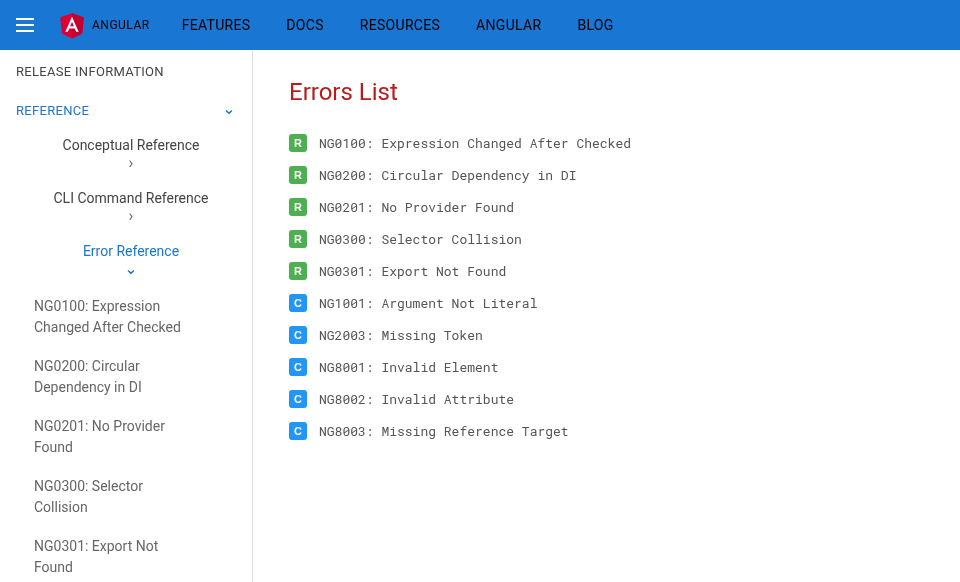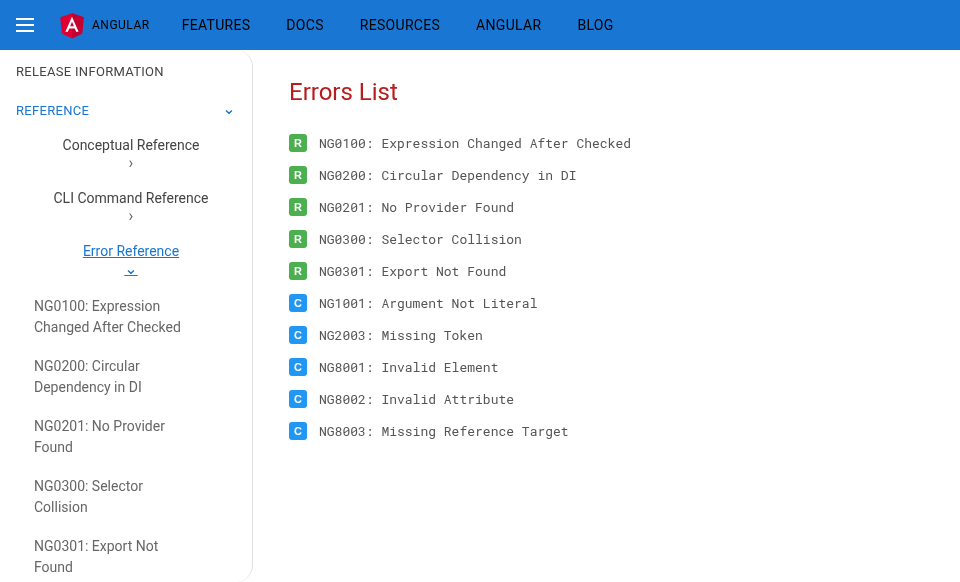--- a/index.html
+++ b/index.html
@@ -8,25 +8,25 @@
     .header { background: #1976d2; height: 50px; display: flex; align-items: center; padding: 0 16px; gap: 8px; }
     .menu-icon { width: 24px; height: 24px; cursor: pointer; display: flex; flex-direction: column; justify-content: center; gap: 4px; }
     .menu-icon span { display: block; height: 2px; background: #fff; width: 18px; }
     .logo { display: flex; align-items: center; gap: 6px; margin-left: 10px; margin-right: 24px; }
     .logo-shield { width: 28px; position: relative; }
     .logo-text { color: #000000; font-weight: 400; font-size: 12px; letter-spacing: 0.5px; }
     .nav { display: flex; gap: 36px; }
     .nav-item { color: #000000; font-size: 14px; font-weight: 400; cursor: pointer; letter-spacing: 0.3px; }
     
     .layout { display: flex; height: 532px; }
-    .sidebar { width: 253px; border-right: 1px solid #e0e0e0; overflow-y: auto; padding-top: 4px; border-radius: 17px; }
+    .sidebar { width: 253px; border-right: 1px solid #e0e0e0; overflow-y: auto; padding-top: 4px; }
     .side-section { padding: 10px 16px; font-size: 13px; color: #444; letter-spacing: 0.3px; }
     .side-group { padding: 10px 16px; font-size: 13px; color: #1976d2; display: flex; justify-content: space-between; align-items: flex-end; cursor: pointer; letter-spacing: 0.3px; }
     .side-item { padding: 9px 16px 9px 26px; font-size: 14px; color: #444; display: flex; justify-content: space-between; align-items: center; cursor: pointer; flex-direction: column; }
-    .side-item.active { color: #1976d2; text-decoration: underline; }
+    .side-item.active { color: #1976d2; }
     .side-subitem { padding: 9px 16px 9px 34px; font-size: 14px; color: #666; cursor: pointer; line-height: 1.5; max-width: 210px; }
     .chevron { font-size: 16px; color: #666; }
     .chevron.blue { color: #1976d2; }
     .chevron.down { color: #1976d2; }
     
     .main { flex: 1; padding: 28px 36px; }
     .page-title { font-size: 24px; font-weight: 400; color: #b91c1c; margin-bottom: 28px; }
     .error-list { display: flex; flex-direction: column; gap: 14px; }
     .error-row { display: flex; align-items: center; gap: 12px; cursor: pointer; }
     .badge { width: 18px; height: 18px; border-radius: 3px; color: #fff; font-size: 11px; font-weight: 700; display: flex; align-items: center; justify-content: center; flex-shrink: 0; font-family: -apple-system, sans-serif; }

